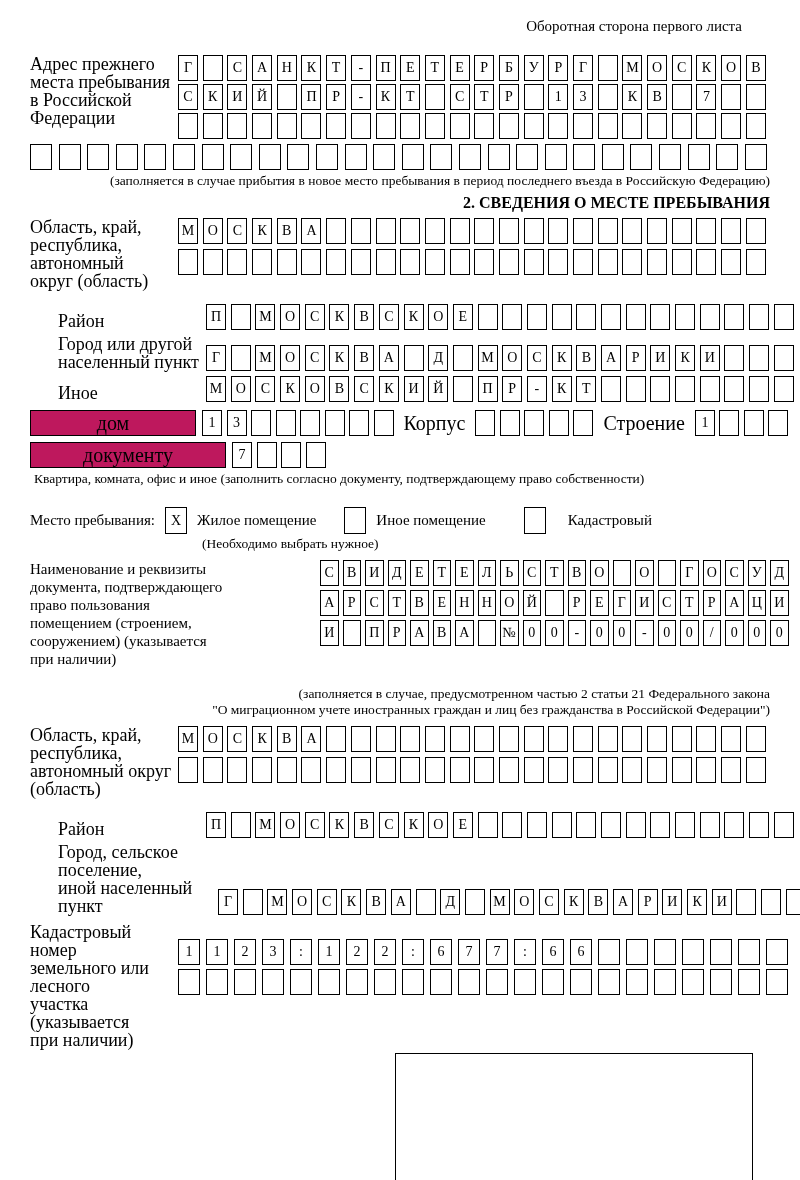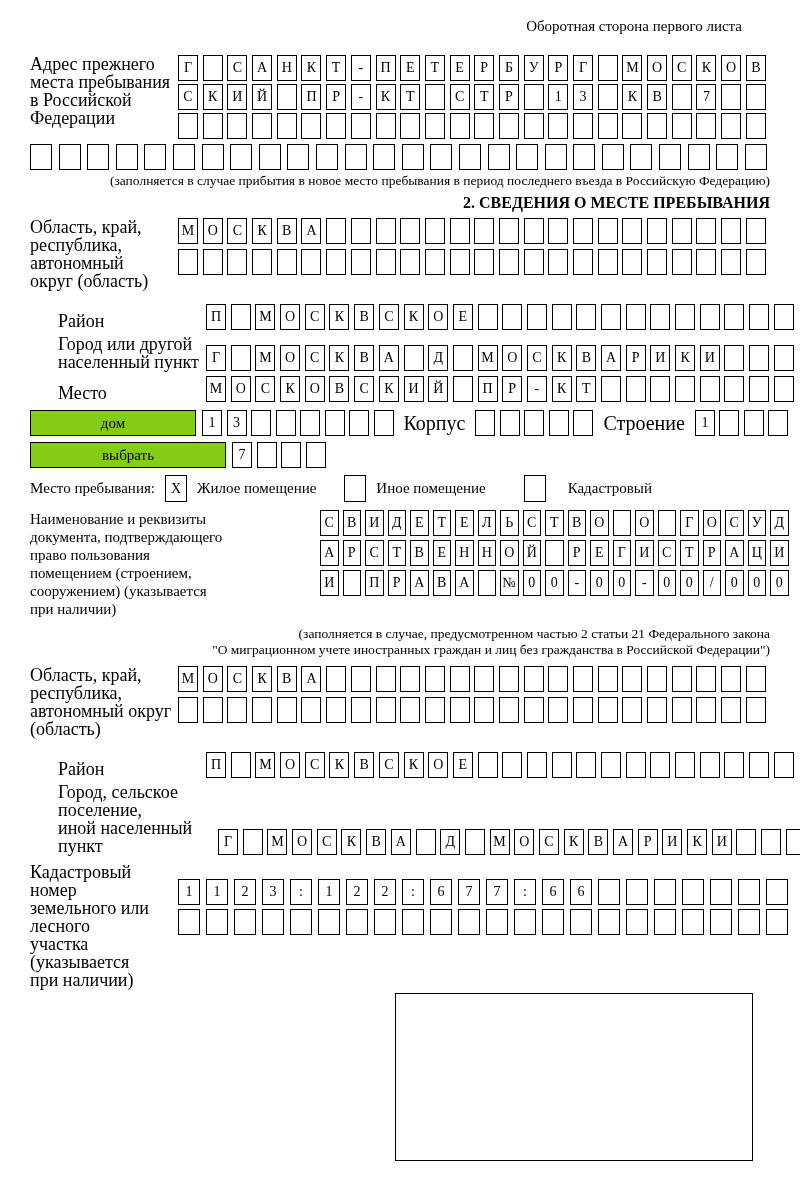--- a/index.html
+++ b/index.html
@@ -18,26 +18,26 @@
         font-size:14px;line-height:1;background:#fff;}
   .g24{gap:4.7px;} .g24 .cell{width:20px;}
   .g26{gap:6.6px;margin-top:5px;} .g26 .cell{width:22px;}
   .g21{gap:4px;} .g21 .cell{width:18.5px;}
   .g22{gap:6px;} .g22 .cell{width:22px;}
   .gs{gap:4.5px;} .gs .cell{width:20px;}
   .caption{font-size:13.5px;line-height:16px;margin-top:3px;}
   .center{text-align:right;}
   .heading{font-weight:bold;font-size:16px;text-align:right;margin:5px 0 6px 0;}
   .wide-box{border:1.6px solid #000;height:26px;box-sizing:border-box;flex:none;
-            display:flex;align-items:center;justify-content:center;font-size:15px;background:#84cc16;}
+            display:flex;align-items:center;justify-content:center;font-size:20px;background:#be185d;}
   .dom-box{width:166px;margin-right:6px;}
   .kv-box{width:196px;margin-right:6px;}
   .inline-label{font-size:20px;margin:0 10px;line-height:26px;flex:none;}
   .domrow{display:flex;align-items:center;margin-top:8px;}
-  .stayrow{display:flex;align-items:center;margin-top:7px;font-size:15px;}
+  .stayrow{display:flex;align-items:center;margin-top:20px;font-size:15px;}
   .checkbox{width:22px;height:27px;border:1.6px solid #000;box-sizing:border-box;flex:none;
             display:flex;align-items:center;justify-content:center;font-size:14px;margin:0 10px;}
   .stay-note{font-size:13.5px;margin:2px 0 0 172px;}
   .doc-block{margin-top:8px;}
   .doc-label{width:290px;flex:none;font-size:15px;line-height:18px;}
   .stamp-box{width:358px;height:168px;border:1.8px solid #000;box-sizing:border-box;
              margin:4px 0 0 365px;background:#fff;}
   .pad-top{padding-top:16px;}
   .tight{margin-top:5px;}
 </style>
@@ -282,21 +282,21 @@
         <span class="cell">И</span>
         <span class="cell">К</span>
         <span class="cell">И</span>
         <span class="cell"></span>
         <span class="cell"></span>
         <span class="cell"></span>
       </div>
   </div>
 
   <div class="frow vcenter tight">
-    <div class="flabel">Место</div>
+    <div class="flabel">Иное</div>
     <div class="fgrid g24">
         <span class="cell">М</span>
         <span class="cell">О</span>
         <span class="cell">С</span>
         <span class="cell">К</span>
         <span class="cell">О</span>
         <span class="cell">В</span>
         <span class="cell">С</span>
         <span class="cell">К</span>
         <span class="cell">И</span>
@@ -341,40 +341,42 @@
     <span class="inline-label">Строение</span>
     <div class="fgrid gs">
         <span class="cell">1</span>
         <span class="cell"></span>
         <span class="cell"></span>
         <span class="cell"></span>
       </div>
   </div>
 
   <div class="domrow" style="margin-top:6px;">
-    <div class="wide-box kv-box">выбрать</div>
+    <div class="wide-box kv-box">документу</div>
     <div class="fgrid gs">
         <span class="cell">7</span>
         <span class="cell"></span>
         <span class="cell"></span>
         <span class="cell"></span>
       </div>
   </div>
+  <div class="caption" style="margin-left:4px;">Квартира, комната, офис и иное (заполнить согласно документу, подтверждающему право собственности)</div>
 
   <div class="stayrow">
     <span>Место пребывания:</span>
     <span class="checkbox">X</span>
     <span>Жилое помещение</span>
     <span class="checkbox" style="margin-left:28px;"></span>
     <span>Иное помещение</span>
     <span class="checkbox" style="margin-left:38px;margin-right:22px;"></span>
     <span>Кадастровый</span>
   </div>
-
-  <div class="frow doc-block" style="margin-bottom:8px;">
+  <div class="stay-note">(Необходимо выбрать нужное)</div>
+
+  <div class="frow doc-block" style="margin-bottom:18px;">
     <div class="doc-label pre">Наименование и реквизиты
 документа, подтверждающего
 право пользования
 помещением (строением,
 сооружением) (указывается
 при наличии)</div>
     <div class="gridcol" style="gap:4px;">
       <div class="fgrid g21">
           <span class="cell">С</span>
           <span class="cell">В</span>

